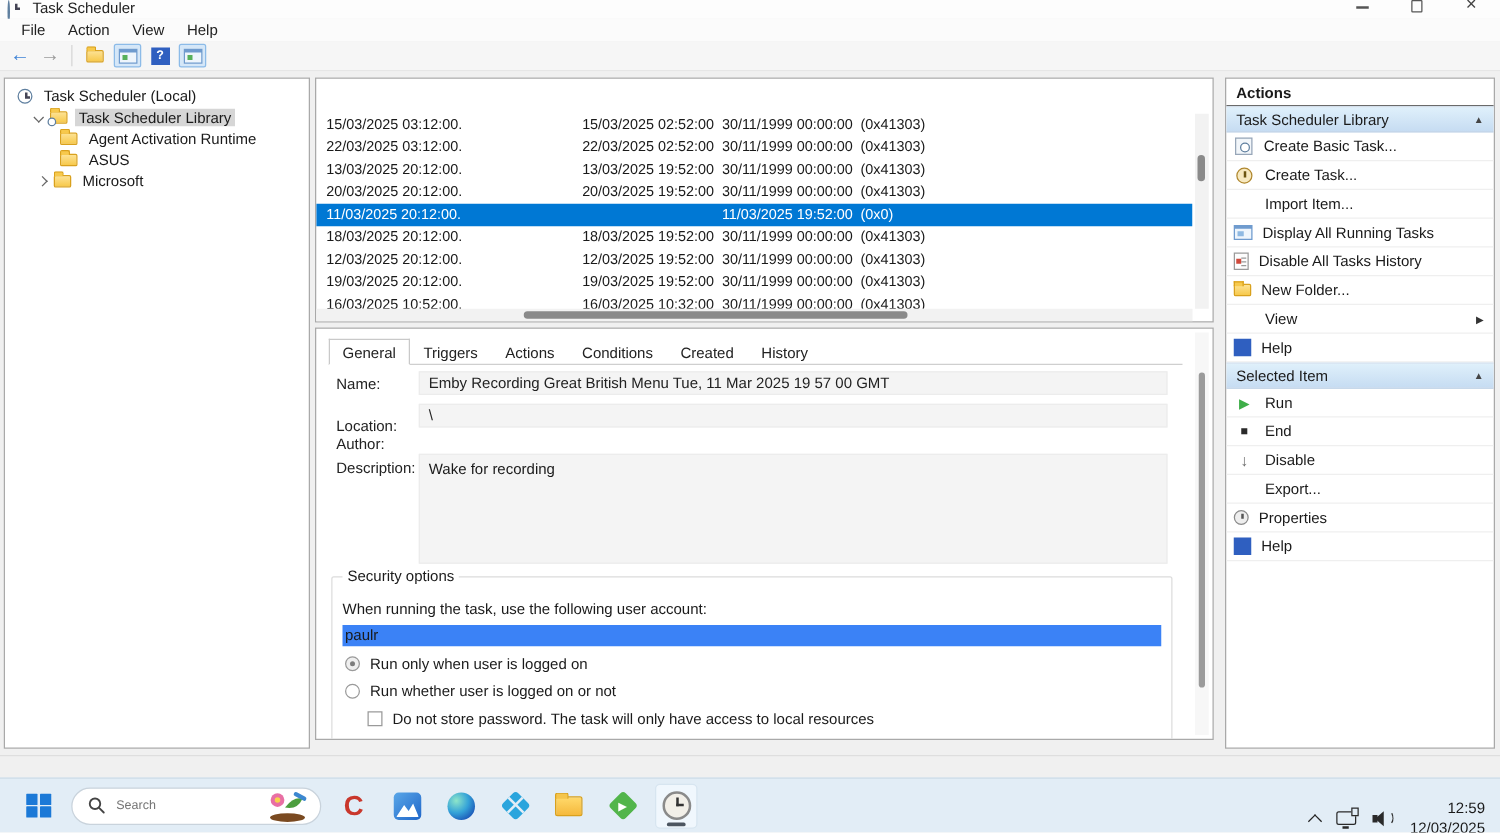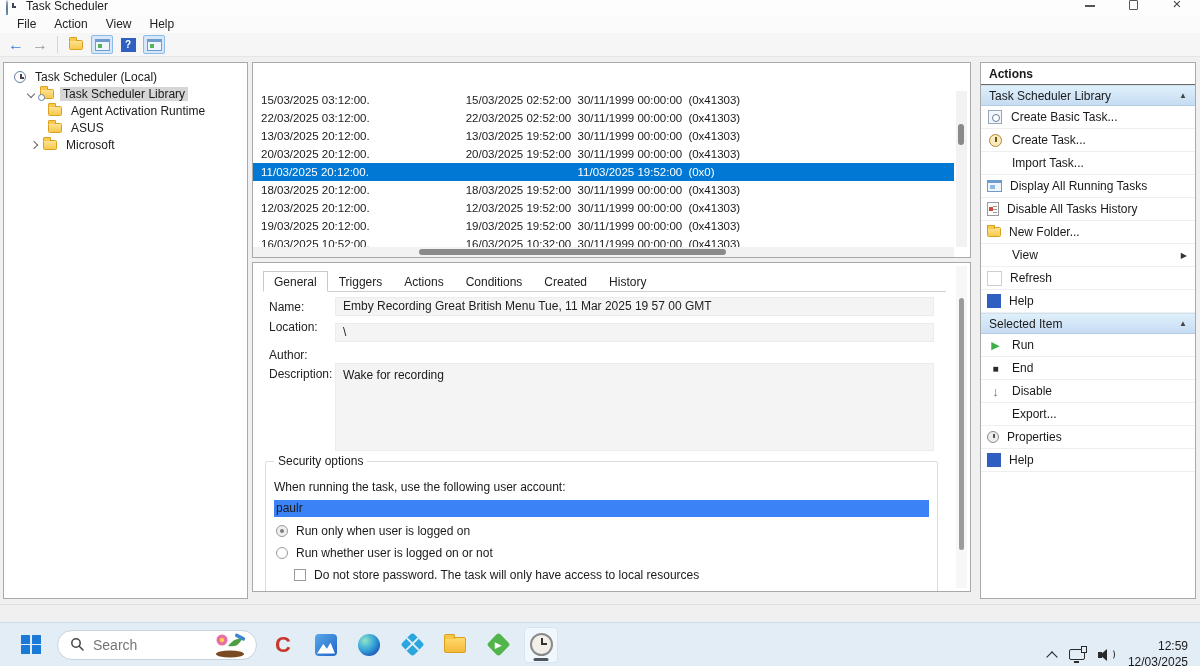--- a/index.html
+++ b/index.html
@@ -118,21 +118,21 @@
 
   
   .win-edge { position:absolute; left:0; right:0; top:604px; height:1px; background:#dedede; }
 
   
   .taskbar { position:absolute; left:0; top:622px; width:1200px; height:44px; background:#e2edf6; border-top:1px solid #cddbe8; }
   .tb-left { position:absolute; left:14px; top:0; height:100%; display:flex; align-items:center; gap:9px; }
   .winlogo { display:grid; grid-template-columns:9px 9px; grid-template-rows:9px 9px; gap:1.5px; }
   .winlogo i { background:#1b79d7; border-radius:0.5px; }
   .search-pill { width:200px; height:30px; border-radius:15px; background:#fff; border:1px solid #c9d3dc; display:flex; align-items:center; padding:0 4px 0 12px; gap:8px; position:relative; }
-  .search-pill input { border:none; outline:none; flex:1; font-size:14px; color:#0f766e; font-family:"Liberation Sans",sans-serif; background:transparent; min-width:0; }
+  .search-pill input { border:none; outline:none; flex:1; font-size:10px; color:#0f766e; font-family:"Liberation Sans",sans-serif; background:transparent; min-width:0; }
   .tb-app { width:34px; height:36px; display:flex; align-items:center; justify-content:center; border-radius:4px; position:relative; }
   .tb-app.active { background:#f0f7fd; border:1px solid #d7e5f0; }
   .tb-app.active::after { content:""; position:absolute; bottom:1px; left:50%; transform:translateX(-50%); width:15px; height:3px; border-radius:2px; background:#4c5560; }
   .ccleaner-c { font-size:22px; font-weight:bold; color:#c9372c; line-height:22px; }
   .photos-tile { width:22px; height:22px; border-radius:4px; background:linear-gradient(135deg,#5aa7e8,#1f66c9); position:relative; overflow:hidden; }
   .photos-tile i { position:absolute; left:2px; right:2px; bottom:2px; height:12px; background:#fff; clip-path:polygon(0 100%,35% 20%,55% 60%,75% 10%,100% 100%); }
   .edge-orb { width:22px; height:22px; border-radius:50%; background:radial-gradient(circle at 32% 30%, #8ee6c9 0%, #35a3d8 45%, #1b57b8 80%); }
   .kodi-d { width:17px; height:17px; background:#2aa5dd; transform:rotate(45deg); border-radius:3px; position:relative; }
   .kodi-d::before { content:""; position:absolute; left:7px; top:0; width:2px; height:17px; background:#e2edf6; }
   .kodi-d::after { content:""; position:absolute; top:7px; left:0; height:2px; width:17px; background:#e2edf6; }
@@ -326,21 +326,21 @@
         <span class="tab">Triggers</span>
         <span class="tab">Actions</span>
         <span class="tab">Conditions</span>
         <span class="tab">Created</span>
         <span class="tab">History</span>
       </div>
 
     <span class="flabel" style="top:37px;">Name:</span>
     <div class="field" style="top:34px;">Emby Recording Great British Menu Tue, 11 Mar 2025 19 57 00 GMT</div>
 
-    <span class="flabel" style="top:57px;text-align:right;">Location:</span>
+    <span class="flabel" style="top:71px;text-align:right;">Location:</span>
     <div class="field" style="top:60px;">\</div>
 
     <span class="flabel" style="top:85px;">Author:</span>
     <span class="flabel" style="top:85px; left:90px;"></span>
 
     <span class="flabel" style="top:104px;">Description:</span>
     <div class="descbox">Wake for recording</div>
 
     <div class="secgroup">
       <span class="gtitle">Security options</span>
@@ -385,21 +385,21 @@
         </div>
 
         <div class="act-item">
           <span class="aicon ic-create-task"></span>
           <span class="act-label">Create Task...</span>
 
         </div>
 
         <div class="act-item">
           <span class="aicon ic-none"></span>
-          <span class="act-label">Import Task...</span>
+          <span class="act-label">Import Item...</span>
 
         </div>
 
         <div class="act-item">
           <span class="aicon ic-running-tasks"></span>
           <span class="act-label">Display All Running Tasks</span>
 
         </div>
 
         <div class="act-item">
@@ -413,25 +413,20 @@
           <span class="act-label">New Folder...</span>
 
         </div>
 
         <div class="act-item has-submenu">
           <span class="aicon ic-none"></span>
           <span class="act-label">View</span>
           <span class="submenu-arrow">▶</span>
         </div>
 
-        <div class="act-item">
-          <span class="aicon ic-refresh"></span>
-          <span class="act-label">Refresh</span>
-
-        </div>
 
         <div class="act-item">
           <span class="aicon ic-help"></span>
           <span class="act-label">Help</span>
 
         </div>
       </div>
 
     <div class="ap-section">
       <span class="sec-lbl">Selected Item</span>

